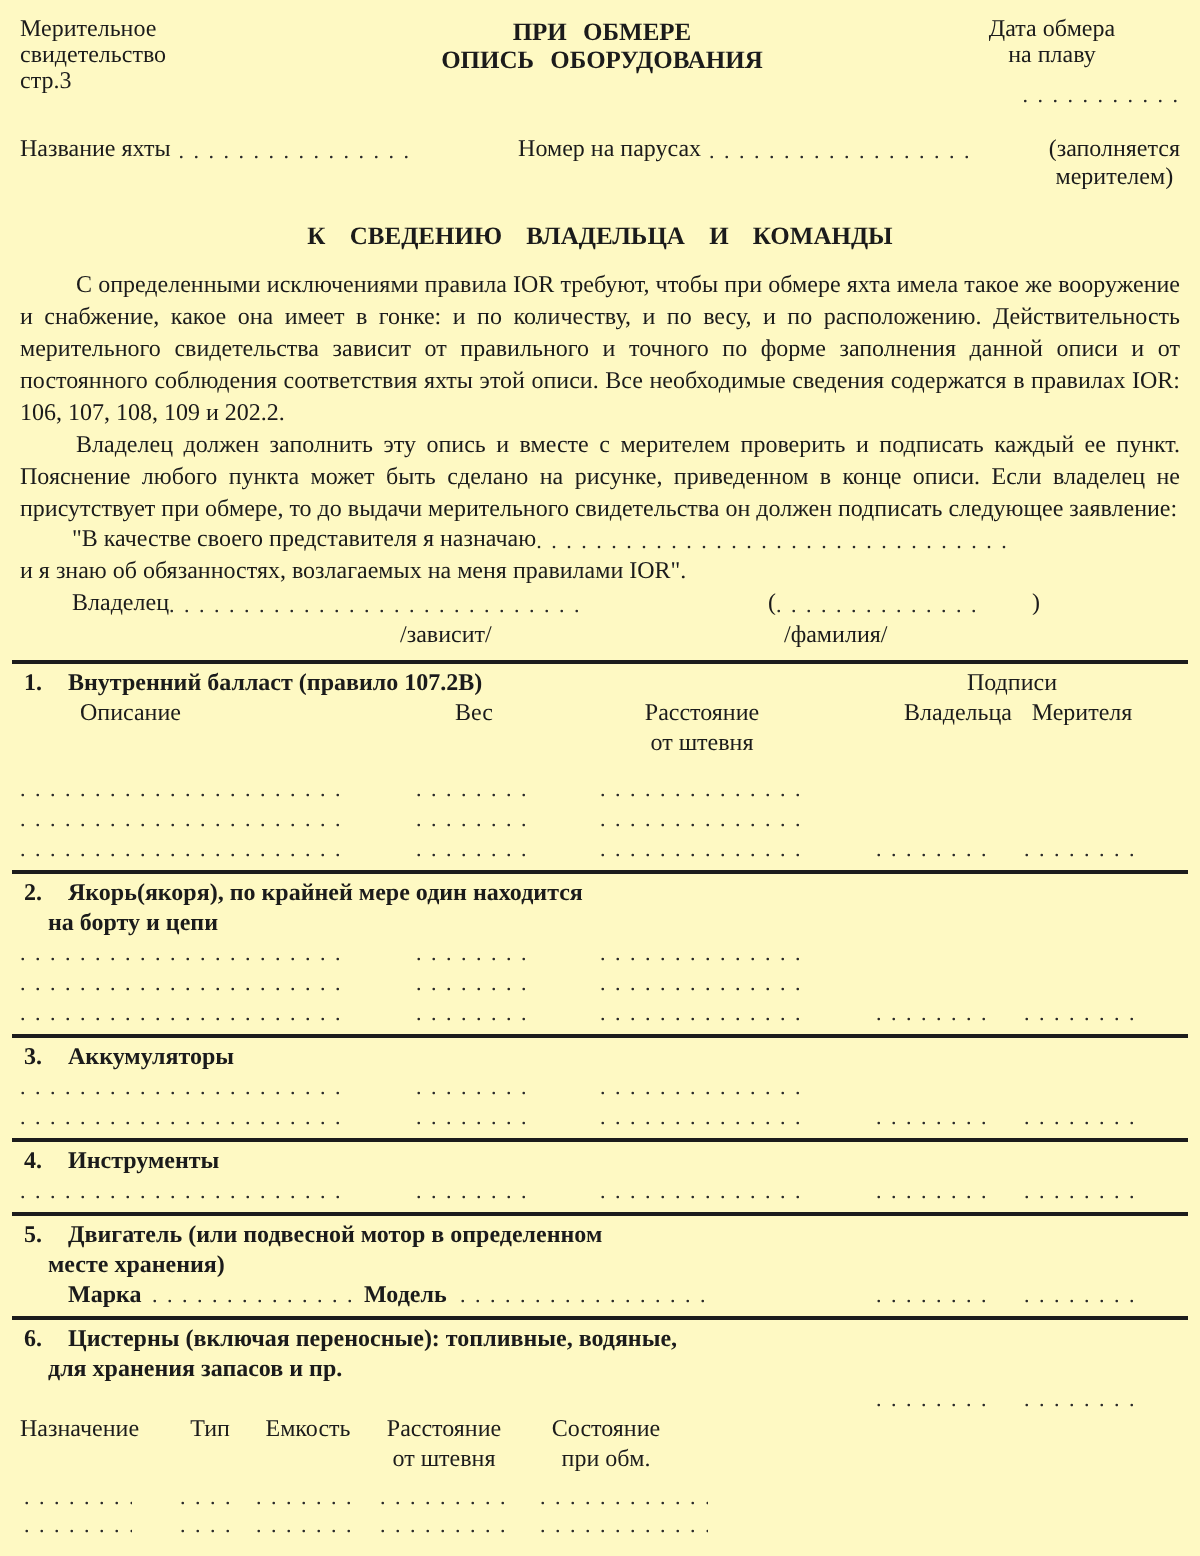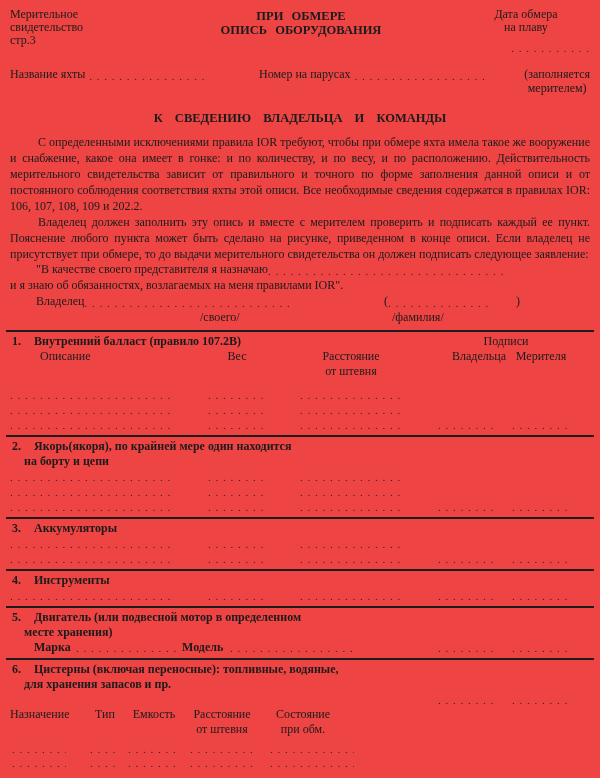--- a/index.html
+++ b/index.html
@@ -1,18 +1,18 @@
 <!DOCTYPE html>
 <html><head>
 <meta charset="utf-8">
 <style>
   html,body{margin:0;padding:0;background:#e8e8e4;}
   .page{
     position:relative;width:600px;height:778px;margin:0 auto;
-    background:#ef4444;color:#1b1b1b;overflow:hidden;
+    background:#fef9c3;color:#1b1b1b;overflow:hidden;
     font-family:"Liberation Serif","DejaVu Serif",serif;
     font-size:12px;line-height:15px;
   }
   .inner{padding-top:8px;}
   
   .hdr{display:flex;justify-content:space-between;margin:0 10px;}
   .hdr-left{width:130px;line-height:13px;}
   .hdr-center{text-align:center;font-weight:bold;font-size:12.5px;word-spacing:5px;line-height:14px;padding-top:1px;}
   .hdr-right{width:128px;text-align:center;line-height:13px;}
   .hdr-right .fill{margin-top:8px;text-align:right;}
@@ -118,21 +118,21 @@
     <span>и я знаю об обязанностях, возлагаемых на меня правилами IOR".</span>
   </div>
   <div class="flexline" style="margin-right:80px;">
     <span class="indent">Владелец</span>
     <span class="grow dots">. . . . . . . . . . . . . . . . . . . . . . . . . . . .</span>
     <span>(</span>
     <span class="dots" style="width:128px;padding-top:2px;">. . . . . . . . . . . . . .</span>
     <span>)</span>
   </div>
   <div class="row">
-    <span class="abs" style="left:190px;">/своего/</span>
+    <span class="abs" style="left:190px;">/зависит/</span>
     <span class="abs" style="left:382px;">/фамилия/</span>
   </div>
 
   <div class="form">
 
     <div class="sec">
       <div class="srow">
         <span class="sec-num">1.</span>
         <span class="sec-title">Внутренний балласт (правило 107.2В)</span>
         <span class="abs center h-signs">Подписи</span>

